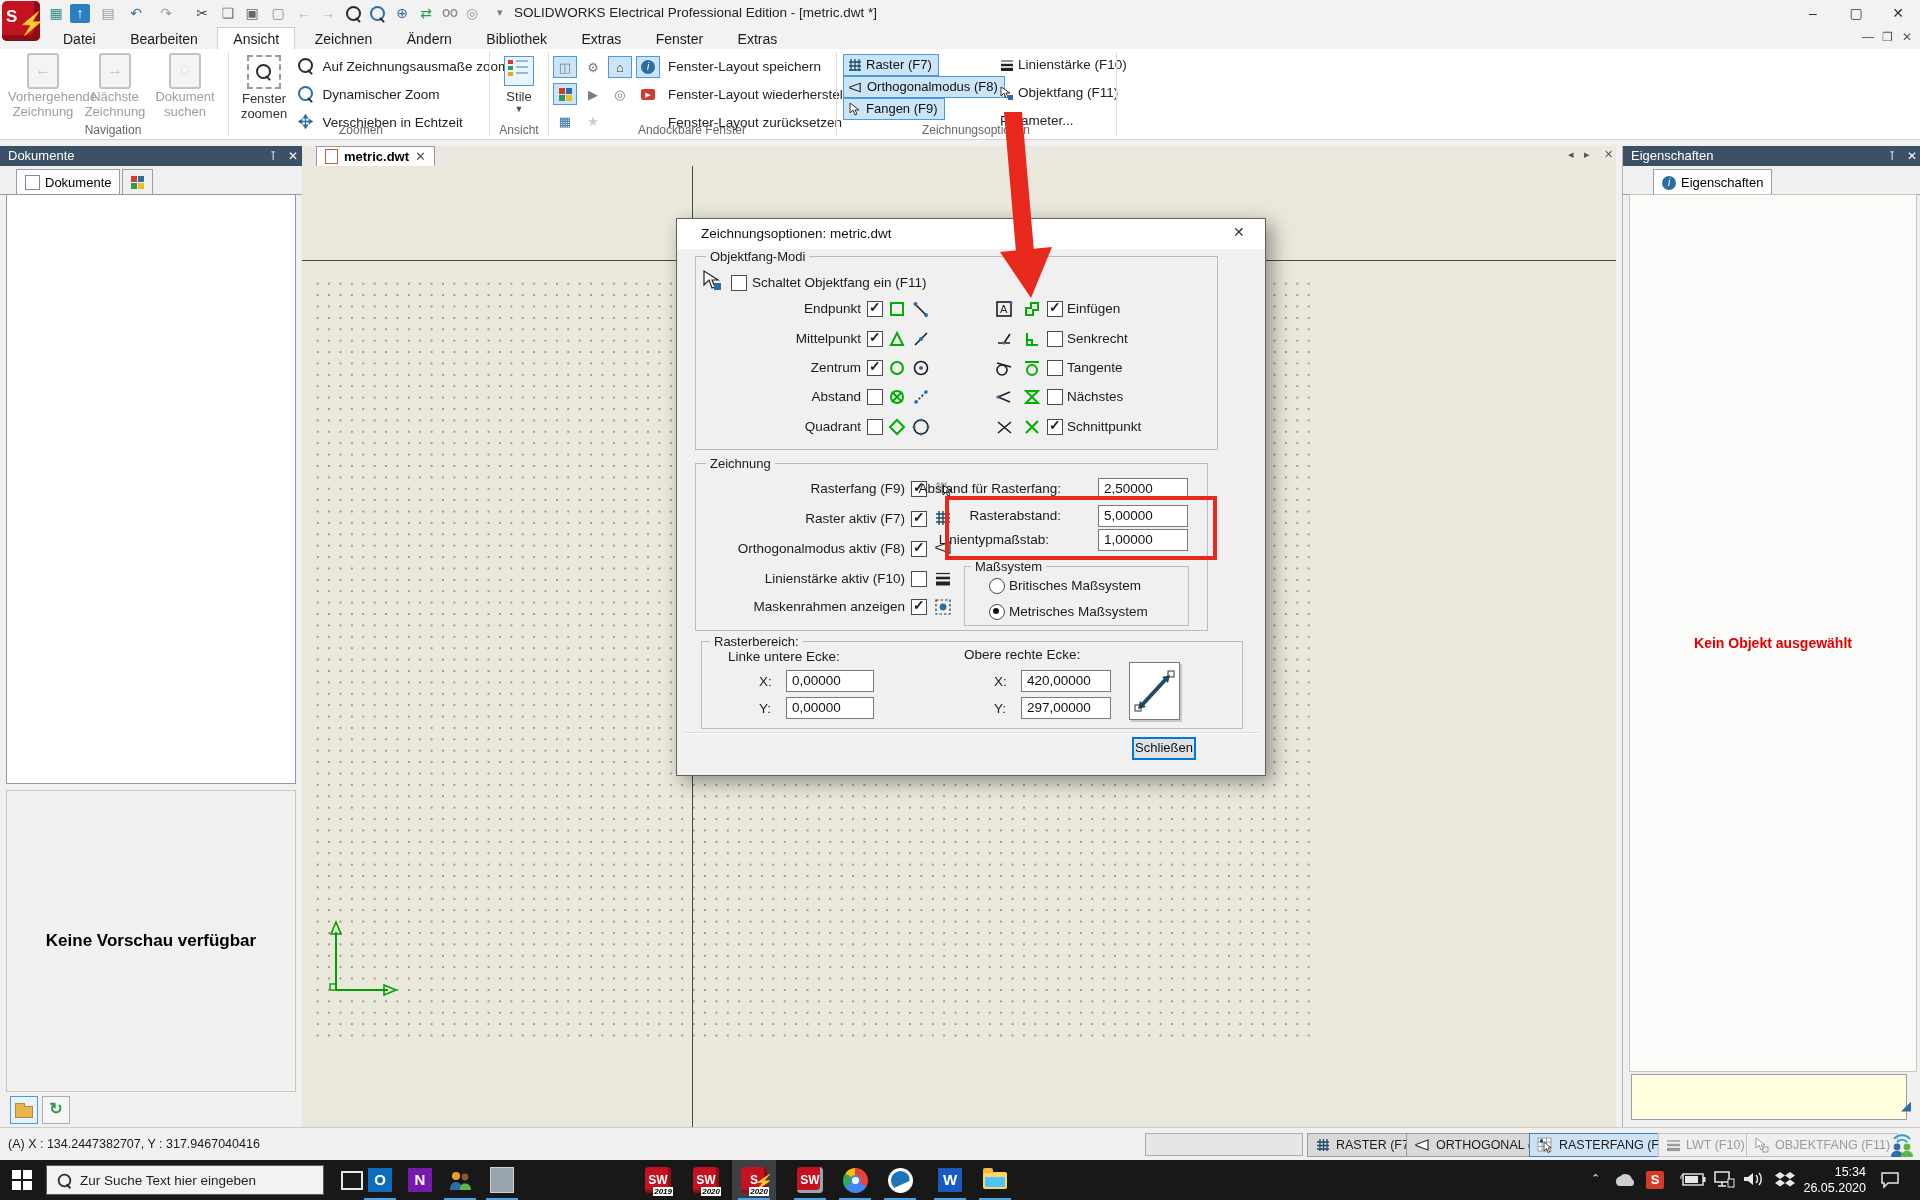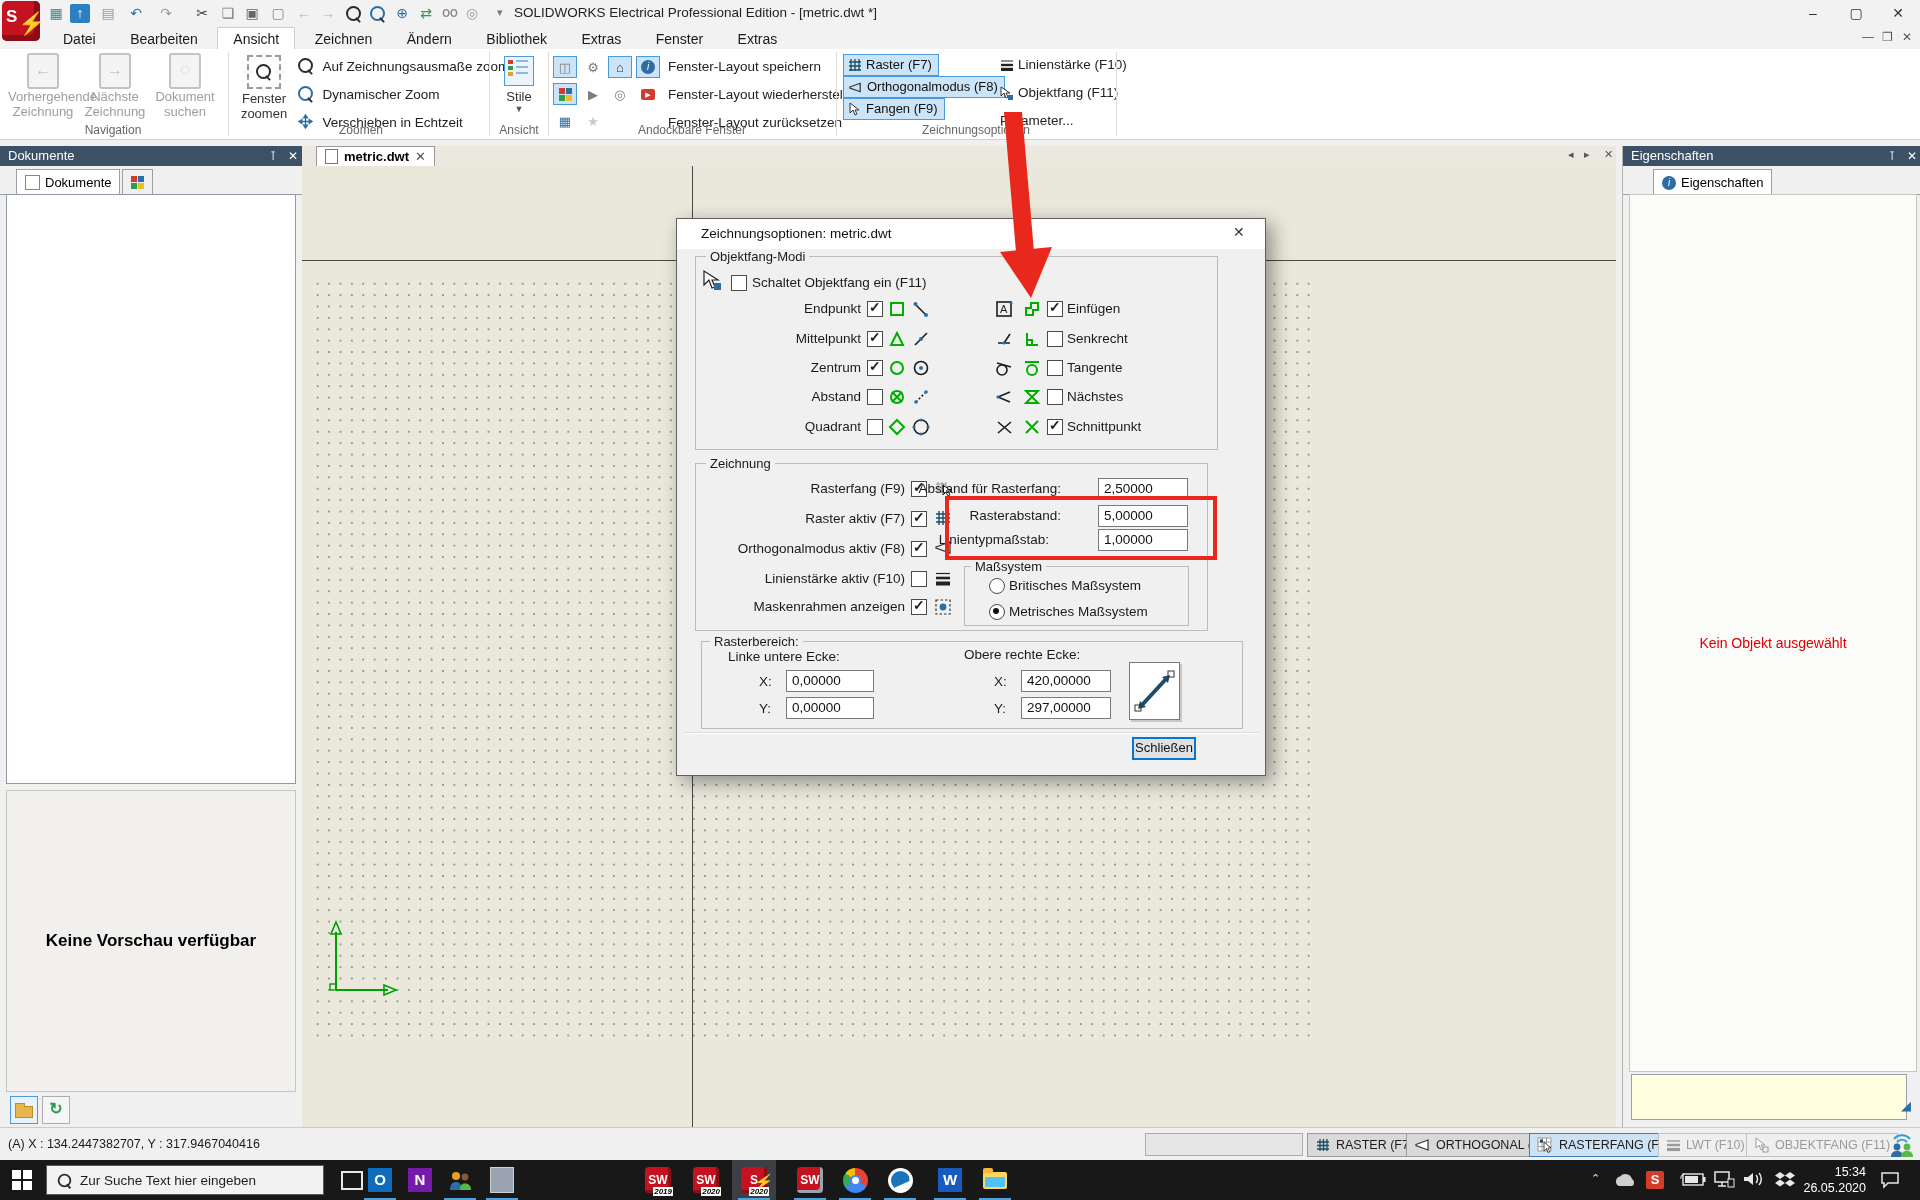--- a/index.html
+++ b/index.html
@@ -307,21 +307,21 @@
       <span class="abs" style="left:266px;top:0;color:#fff;font-size:12px">⊺</span>
       <span class="abs" style="left:284px;top:0;color:#fff;font-size:12px">✕</span>
     </div>
     <div class="abs" style="left:0;top:20px;width:298px;height:28px;border-bottom:1px solid #98a0aa">
       <div class="abs panel-tab" style="left:30px;top:3px;height:25px">
         <span style="width:14px;height:14px;border-radius:50%;background:#2d6da4;color:#fff;font-size:10px;line-height:14px;text-align:center;font-style:italic;display:inline-block">i</span>
         <span>Eigenschaften</span>
       </div>
     </div>
     <div class="abs" style="left:6px;top:48px;width:286px;height:876px;background:#fbfbfa;border:1px solid #c9c6bc">
-      <div class="abs" style="left:0;top:440px;width:100%;text-align:center;font-weight:normal;font-size:14px;color:#e00000">Kein Objekt ausgewählt</div>
+      <div class="abs" style="left:0;top:440px;width:100%;text-align:center;font-weight:bold;font-size:14px;color:#e00000">Kein Objekt ausgewählt</div>
     </div>
     <div class="abs" style="left:8px;top:928px;width:274px;height:44px;background:#ffffdf;border:1px solid #98a0aa"></div>
     <div class="abs" style="left:278px;top:952px;width:16px;height:16px;color:#2d6da4;font-size:13px">◢</div>
   </div>
 
   <div class="abs dialog">
     <div class="abs dlg-title">
       <span class="abs" style="left:24px;top:7px;font-size:13.5px;color:#111">Zeichnungsoptionen: metric.dwt</span>
       <span class="abs" style="left:556px;top:5px;font-size:14px;color:#333">✕</span>
     </div>

